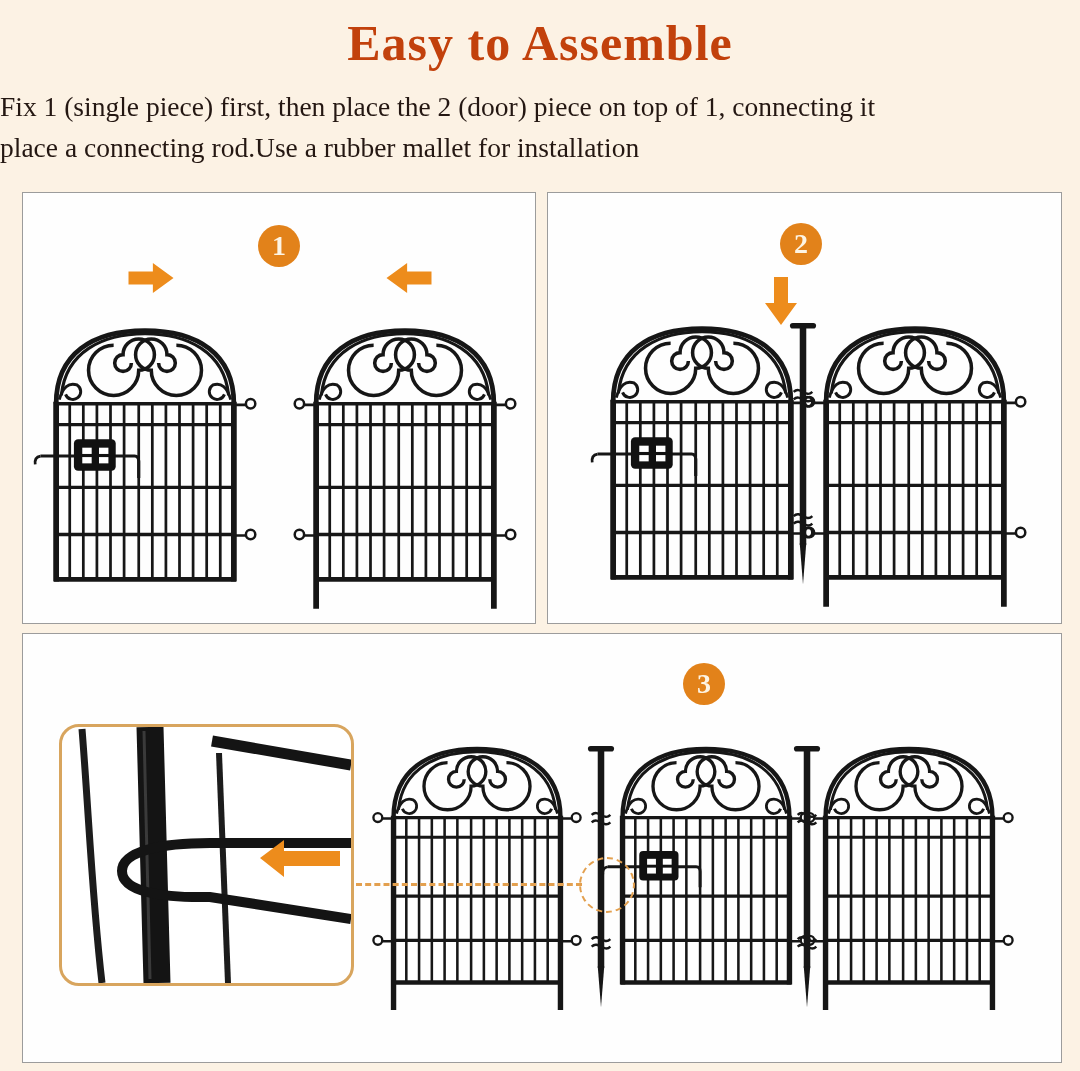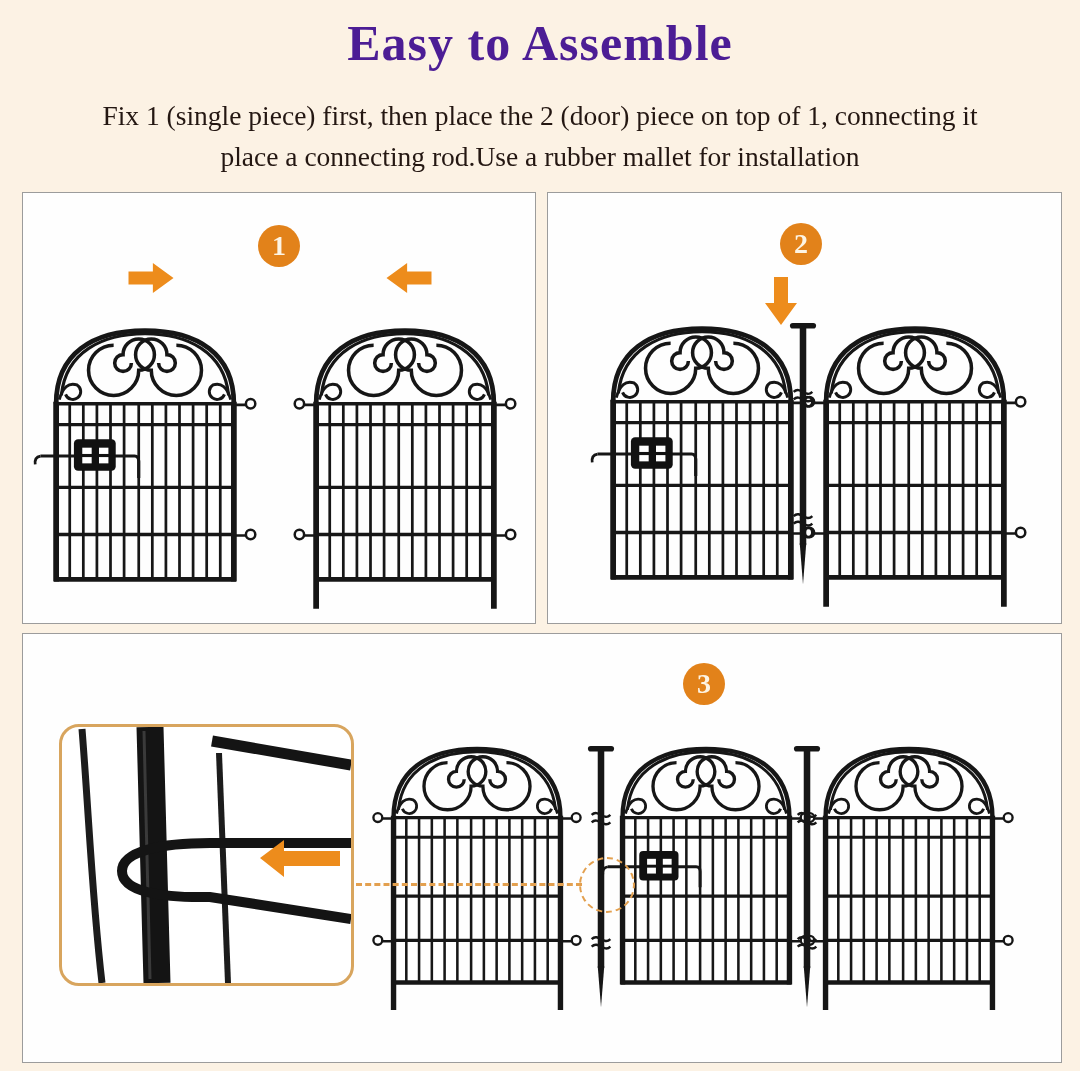--- a/index.html
+++ b/index.html
@@ -5,25 +5,25 @@
   html,body{margin:0;padding:0;}
   .page{
     position:relative; width:1080px; height:1071px;
     background:#fcf2e4; overflow:hidden;
     font-family:"Liberation Serif","DejaVu Serif",serif;
   }
   
   .title{
     position:absolute; left:0; top:14px; width:100%;
     text-align:center; font-size:50px; font-weight:bold;
-    color:#4c1d95; letter-spacing:1px;
+    color:#c2410c; letter-spacing:1px;
   }
   .subtitle{
-    position:absolute; left:0; top:95px; width:100%;
-    text-align:center; color:#241712; font-size:27.5px; line-height:41px;
+    position:absolute; left:0; top:86px; width:100%;
+    text-align:left; color:#241712; font-size:27.5px; line-height:41px;
   }
   
   .panel{
     position:absolute; background:#fefefe; border:1px solid #9c9c9c;
     box-sizing:border-box;
   }
   .panel-1{ left:22px;  top:192px; width:514px;  height:432px; }
   .panel-2{ left:547px; top:192px; width:515px;  height:432px; }
   .panel-3{ left:22px;  top:633px; width:1040px; height:430px; }
   

